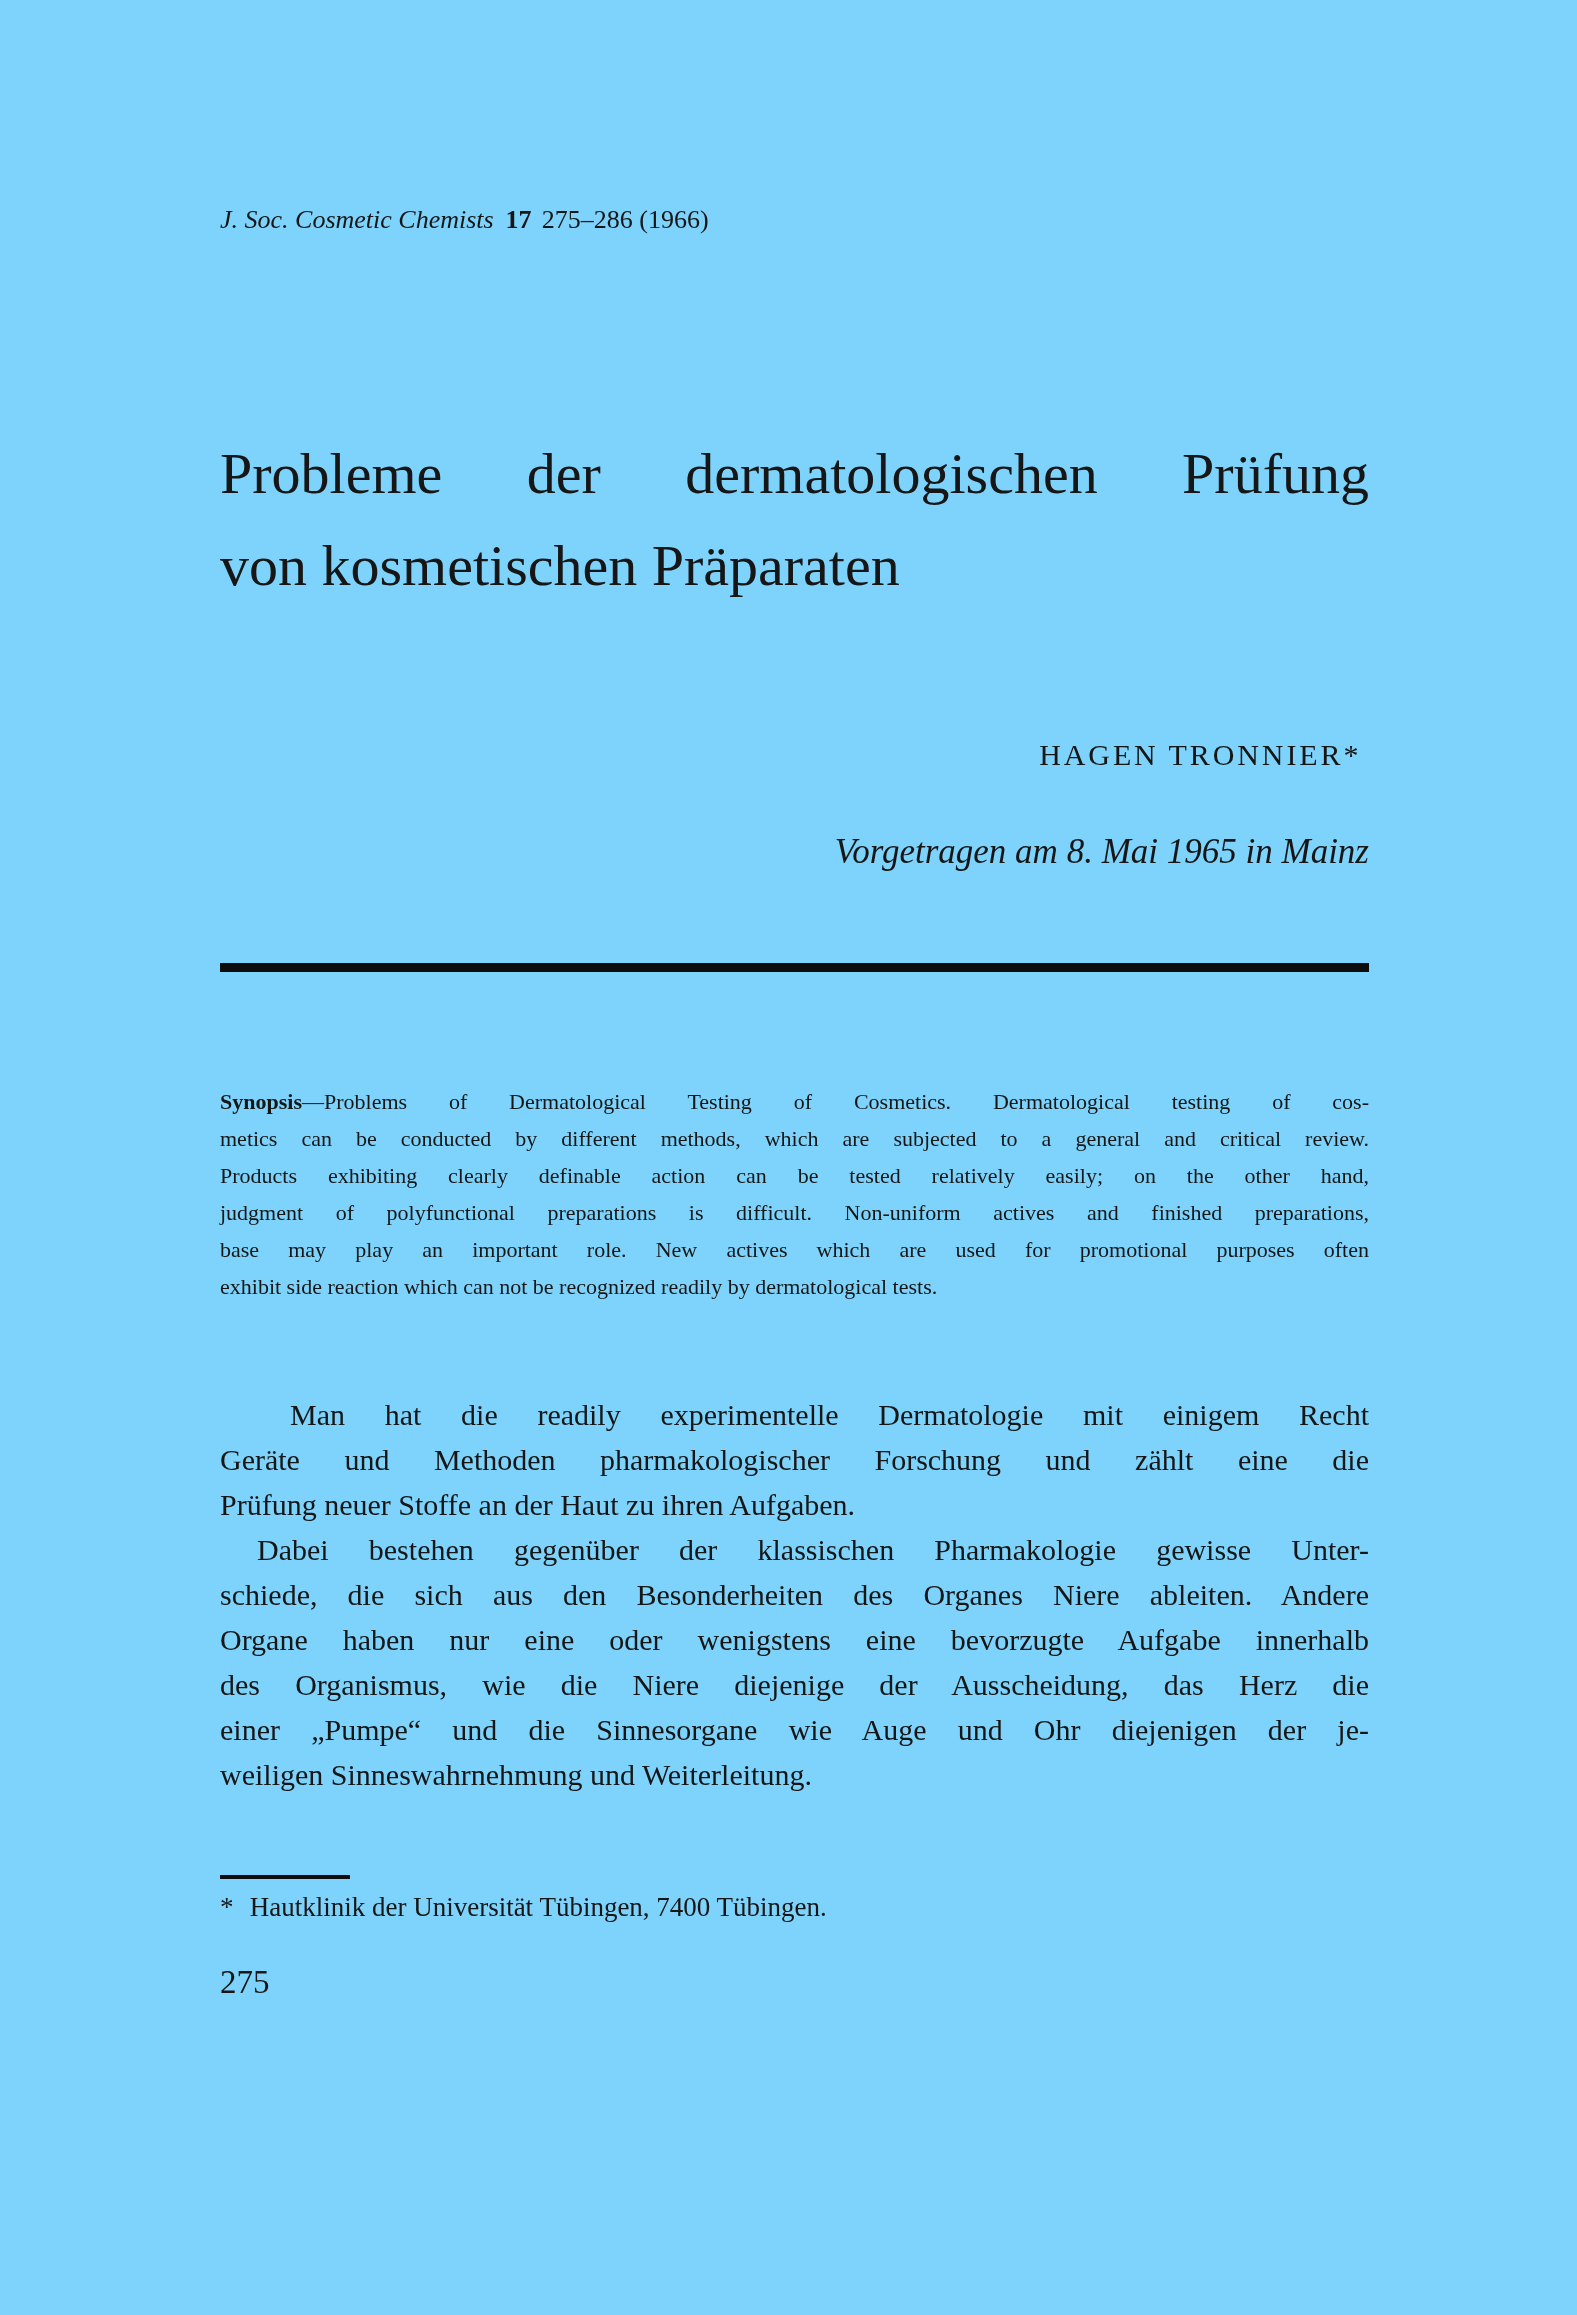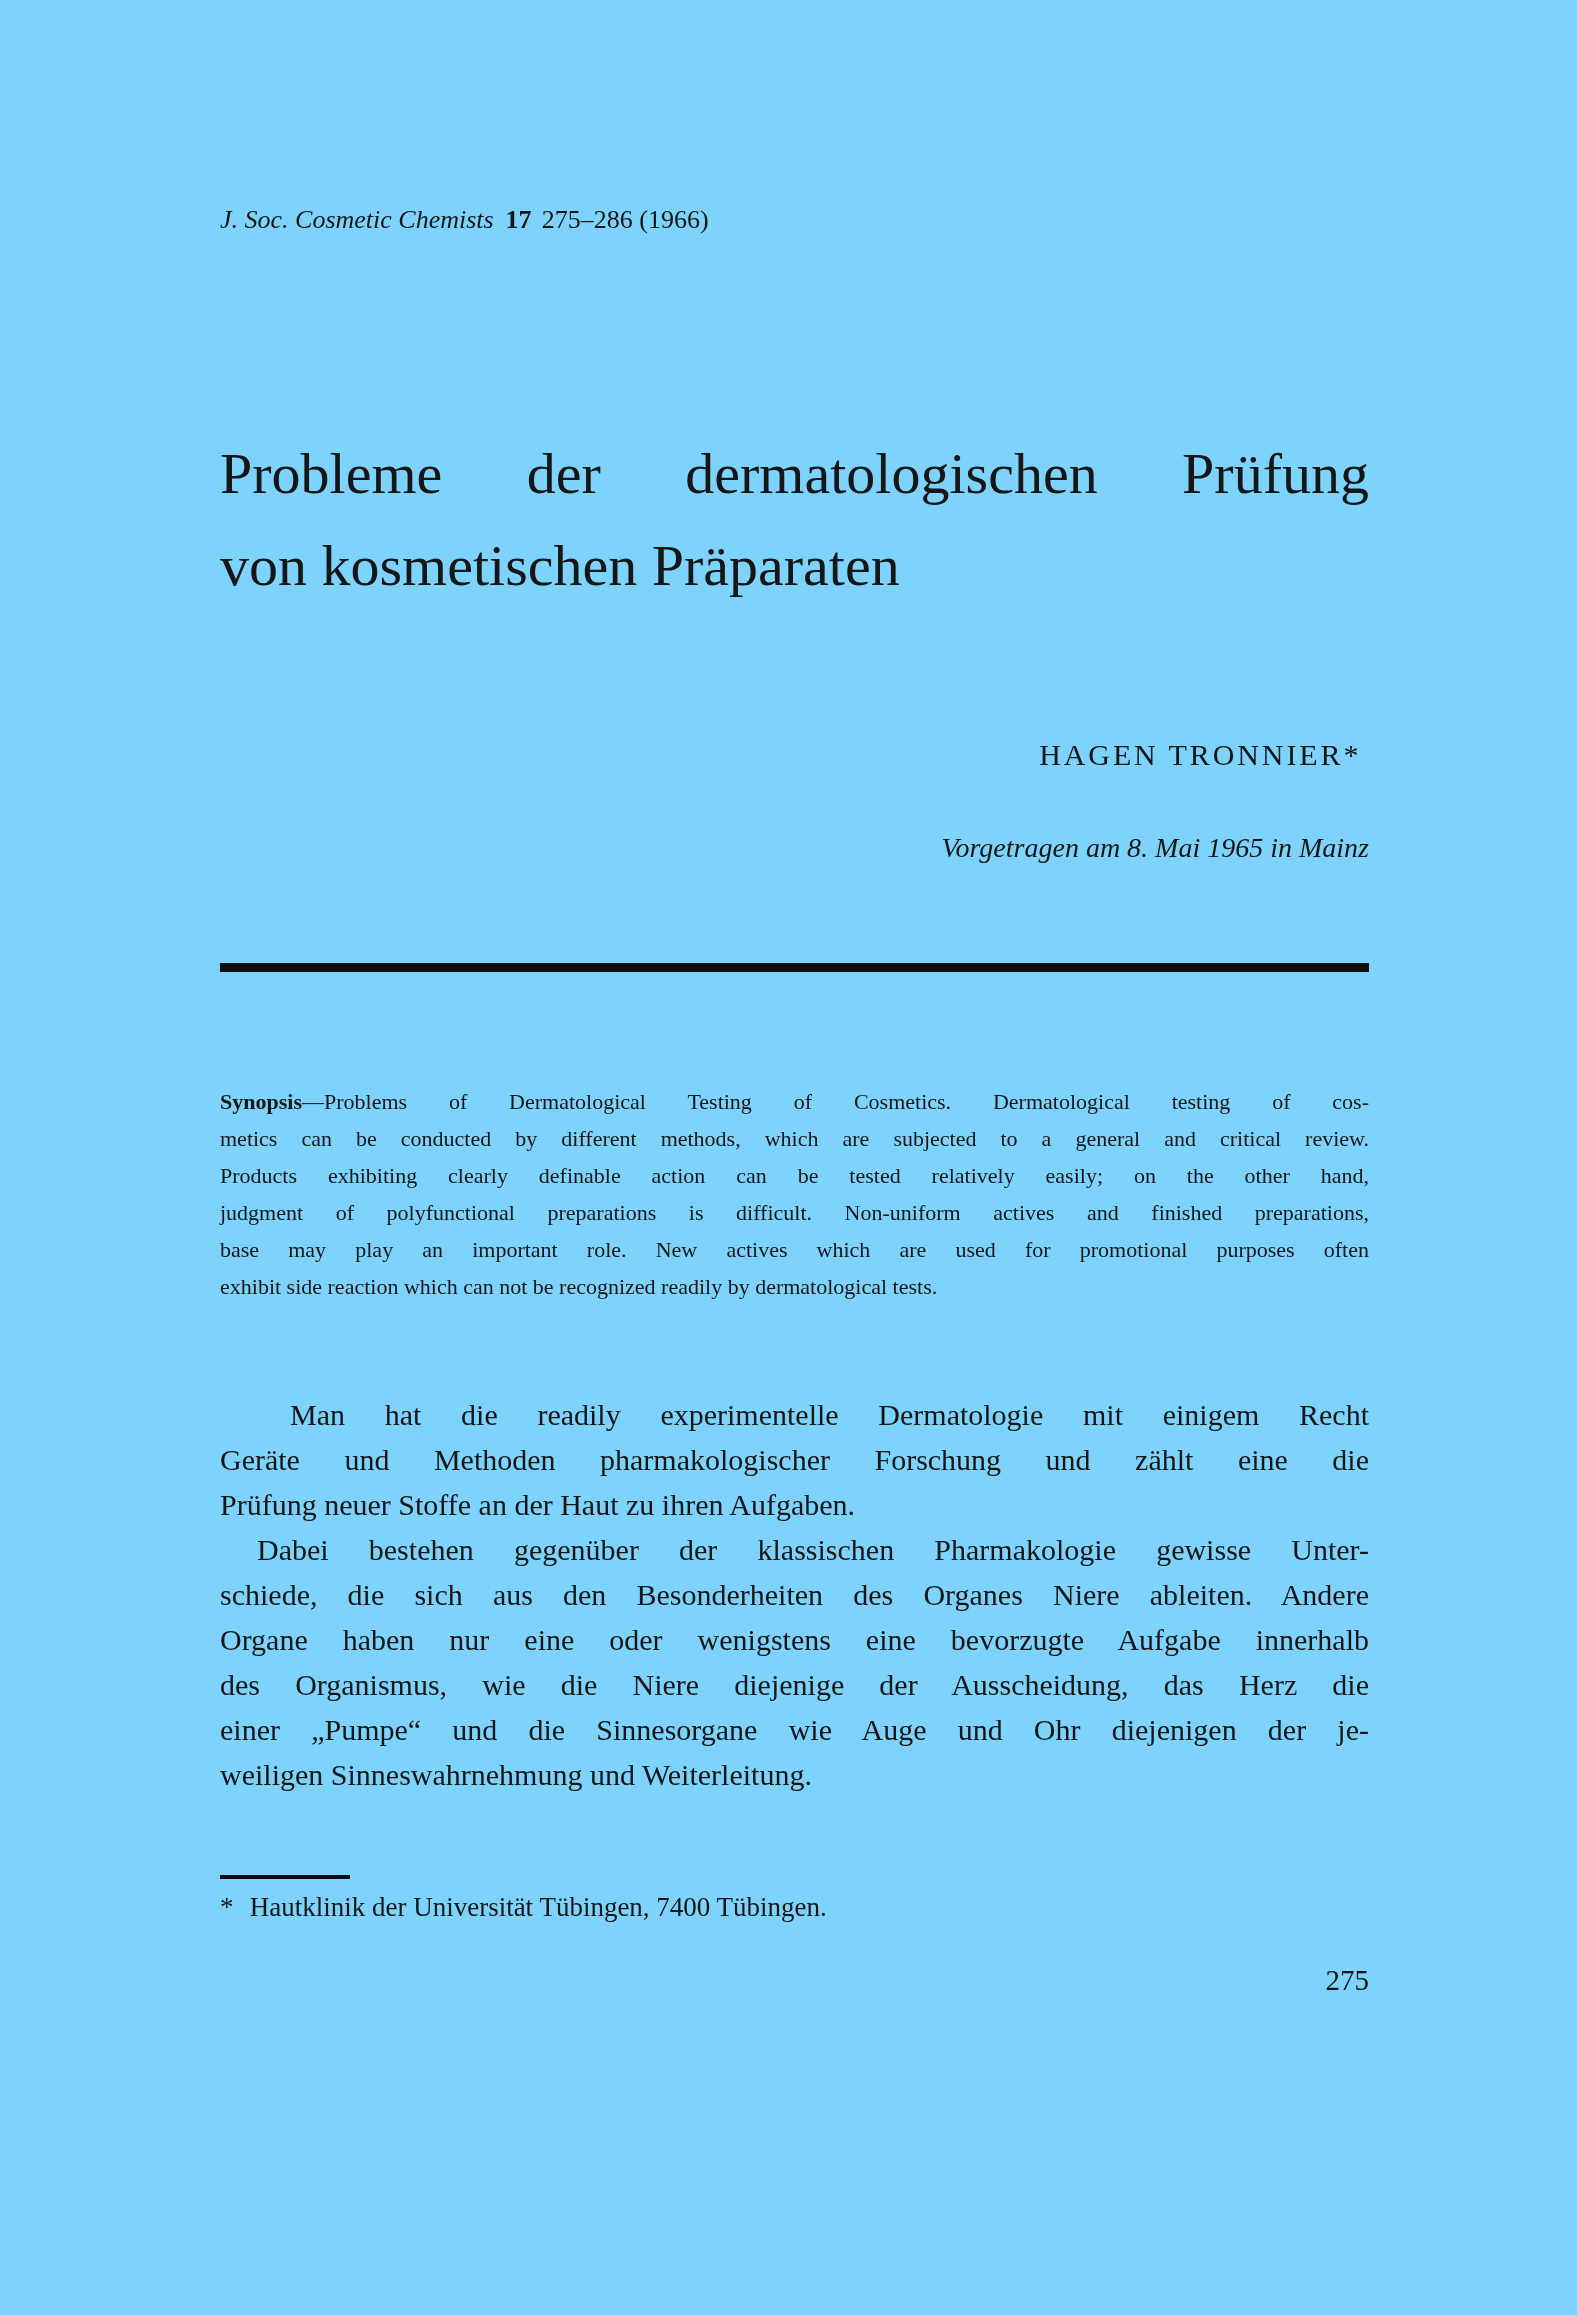--- a/index.html
+++ b/index.html
@@ -19,41 +19,41 @@
   .citation .jname { font-style: italic; margin-right: 0.45em; }
   .citation .vol { font-weight: bold; margin-right: 0.40em; }
 
   
   .title-block { top: 428px; font-size: 58px; line-height: 92px; font-weight: normal; margin: 0; }
   .jline { text-align: justify; text-align-last: justify; }
   .jline.last-line { text-align-last: left; }
 
   
   .author-line { top: 738px; font-size: 30px; letter-spacing: 2.9px; text-align: right; padding-right: 7.7px; box-sizing: border-box; }
-  .presented-line { top: 832px; font-size: 28px; font-style: italic; text-align: right; }
+  .presented-line { top: 832px; font-size: 35px; font-style: italic; text-align: right; }
 
   
   .thick-rule { top: 963px; height: 8.7px; background: #0d0d0d; }
   .footnote-rule { top: 1875px; width: 130px; height: 3.9px; background: #0d0d0d; }
 
   
   .synopsis-block { top: 1083px; font-size: 22px; line-height: 37px; }
   .syn-label { font-weight: bold; }
 
   
   .body-block { top: 1392px; font-size: 30px; line-height: 45px; }
   .indent-lg { padding-left: 70px; }
   .indent-sm { padding-left: 37px; }
 
   
   .footnote-line { top: 1892px; font-size: 27px; }
   .footnote-line .fn-text { margin-left: 0.6em; }
 
   
-  .pageno { top: 1964px; font-size: 29px; text-align: right; }
+  .pageno { top: 1964px; font-size: 33px; text-align: left; }
 </style>
 </head>
 <body>
 
 <div class="page">
 
   <div class="col citation">
     <span class="jname">J. Soc. Cosmetic Chemists</span><span class="vol">17</span><span>275–286 (1966)</span>
   </div>
 

